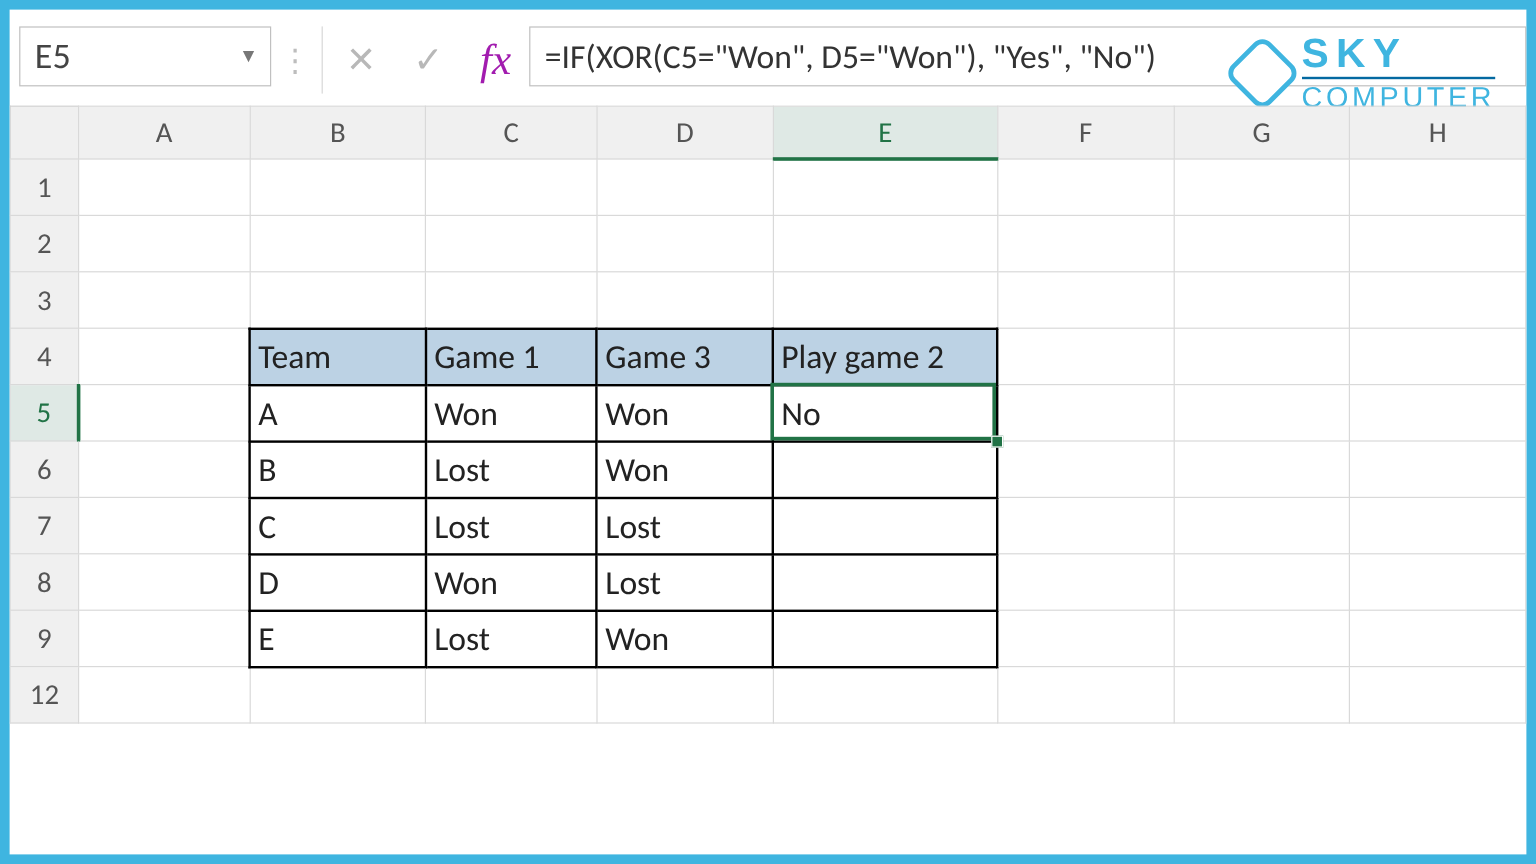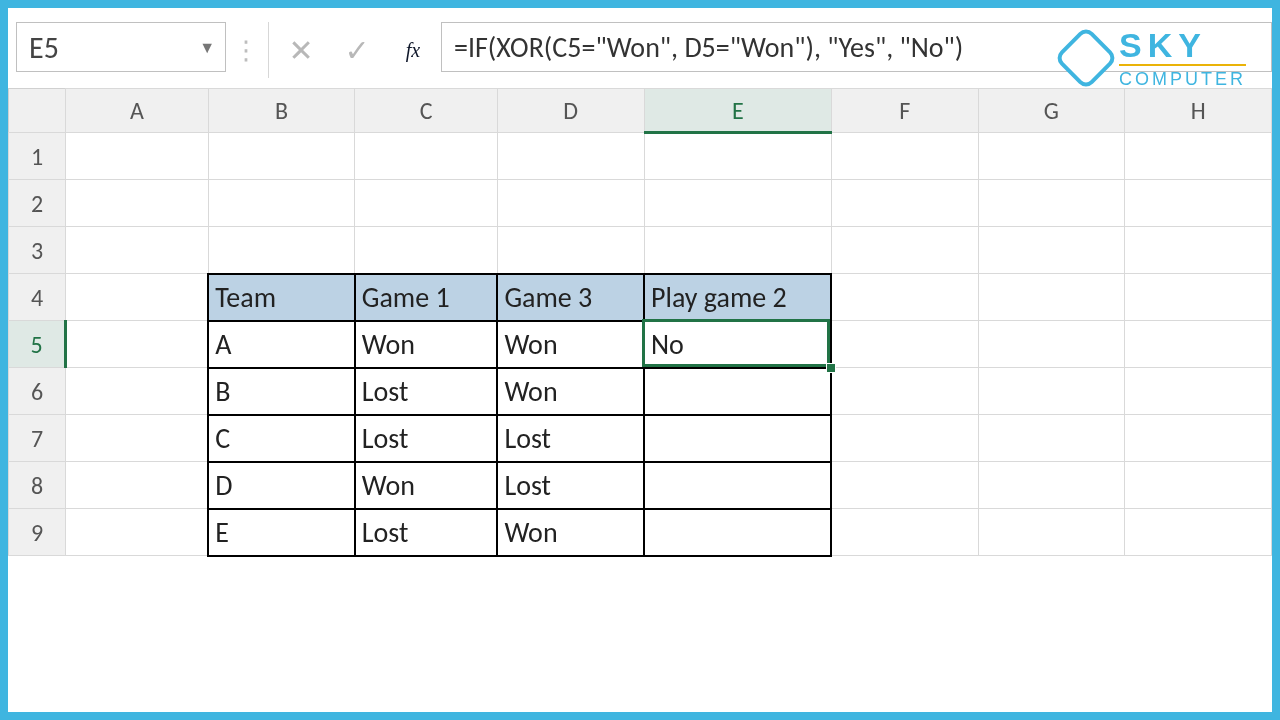--- a/index.html
+++ b/index.html
@@ -31,21 +31,21 @@
   .fb-btn {
     width: 56px;
     display: flex;
     align-items: center;
     justify-content: center;
     font-size: 30px;
     color: #b8b8b8;
     font-weight: 300;
   }
   .dots { width:38px; font-size:26px; color:#bdbdbd; display:flex; align-items:center; justify-content:center; letter-spacing:-2px; }
-  .fx { font-style: italic; font-family: Georgia, serif; color: #0f172a; font-size:20px; }
+  .fx { font-style: italic; font-family: Georgia, serif; color: #a21caf; font-size:36px; }
   .formula-input {
     flex: 1;
     border: 1px solid #c0c0c0;
     height: 50px;
     display: flex;
     align-items: center;
     padding: 0 12px;
     font-size: 28px;
     color: #333;
     overflow: hidden;
@@ -63,22 +63,22 @@
     font-weight: 700;
     pointer-events: none;
   }
   .logo .mark {
     width: 46px; height: 46px; border:4px solid #3fb5e0; border-radius:10px;
     display:flex; align-items:center; justify-content:center;
     transform: rotate(45deg);
     font-size:20px; background:#fff;
   }
   .logo .txt { display:flex; flex-direction:column; line-height:1; font-family:"Segoe UI",Arial,sans-serif; }
-  .logo .txt .t1 { font-size:34px; letter-spacing:6px; font-weight:600; border-bottom:2px solid #eab308; padding-bottom:2px; margin-bottom:4px; }
-  .logo .txt .t2 { font-size:18px; letter-spacing:3px; font-weight:500; }
+  .logo .txt .t1 { font-size:34px; letter-spacing:6px; font-weight:600; border-bottom:2px solid #0369a1; padding-bottom:2px; margin-bottom:4px; }
+  .logo .txt .t2 { font-size:24px; letter-spacing:3px; font-weight:500; }
 
   
   .sheet { position: relative; user-select: none; }
   table.grid { border-collapse: collapse; table-layout: fixed; width: 1264px; }
   table.grid th, table.grid td { border: 1px solid #d9d9d9; }
   table.grid thead th {
     background: #f0f0f0;
     color: #555;
     font-weight: 400;
     font-size: 24px;
@@ -281,18 +281,29 @@
         <th class="rowhdr">9</th>
         <td></td>
         <td class="tbl-cell">E</td>
         <td class="tbl-cell">Lost</td>
         <td class="tbl-cell">Won</td>
         <td class="tbl-cell"></td>
         <td></td>
           <td></td>
           <td></td>
       </tr>
+      <tr>
+          <th class="rowhdr">12</th>
+          <td></td>
+          <td></td>
+          <td></td>
+          <td></td>
+          <td></td>
+          <td></td>
+          <td></td>
+          <td></td>
+        </tr>
     </tbody>
   </table>
 
   <div id="active-outline" class="active-cell" style="left: 634.031px; top: 230.5px; width: 188.406px; height: 48px;"></div>
   <div id="fill-handle" class="fill-handle" style="left: 818.438px; top: 274.5px;"></div>
 </div>
 
 </body></html>

